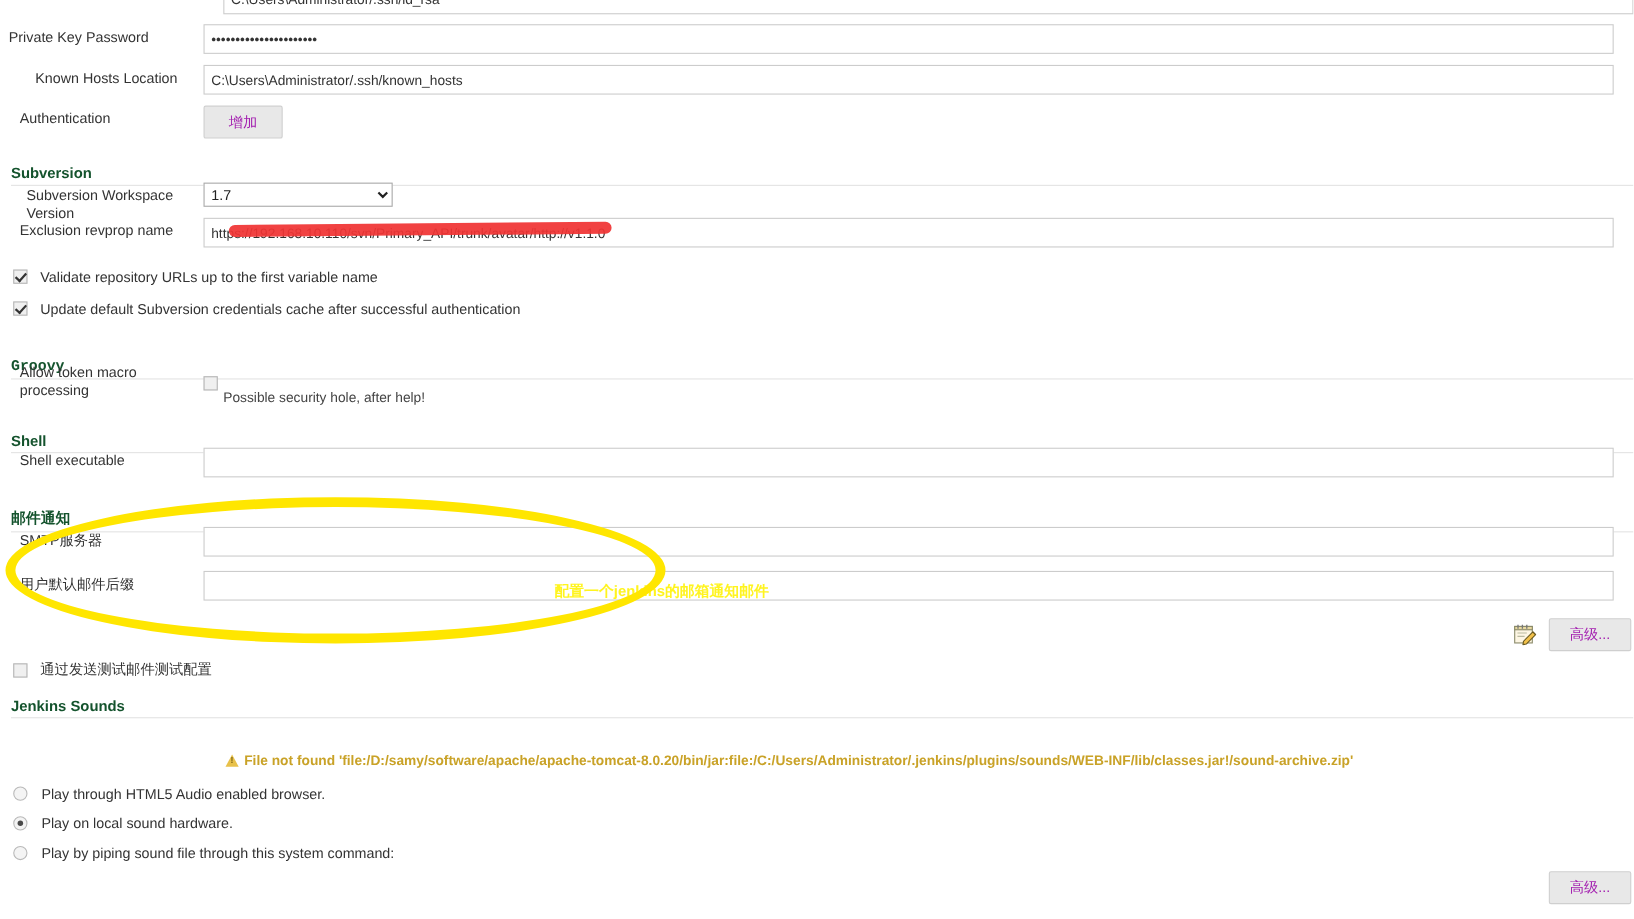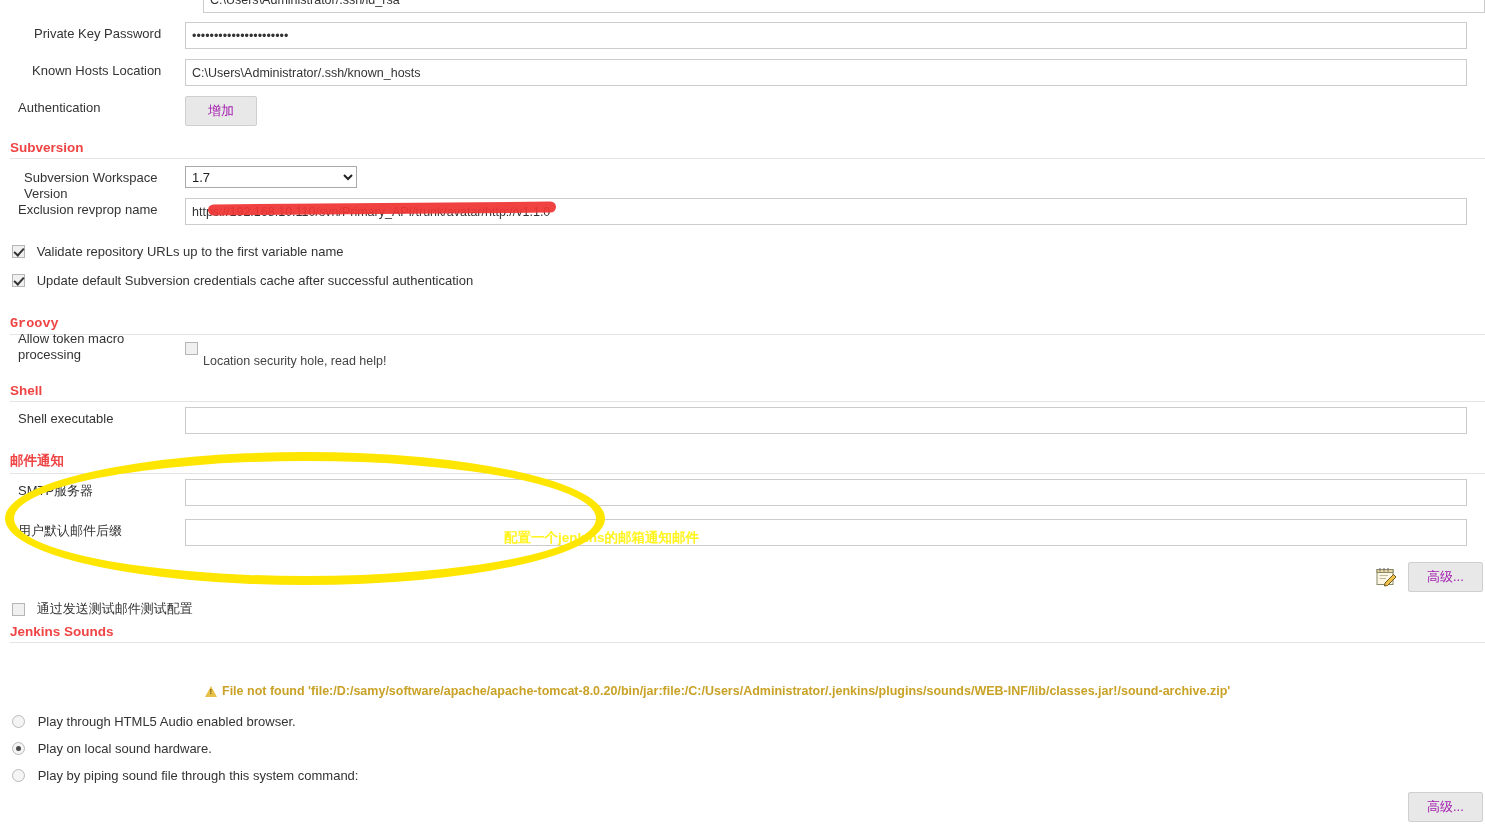--- a/index.html
+++ b/index.html
@@ -43,22 +43,23 @@
     height: 22px;
     border: 1px solid #a9a9a9;
     background: #fff;
     padding: 1px 2px;
     width: 172px;
   }
 
   .sect-head {
     font-weight: bold;
     font-size: 13.5px;
-    color: #ef4444;
+    color: #14532d;
     padding-bottom: 3px;
+    margin-top: 10px;
   }
   .hr { border-bottom: 1px solid #e3e3e3; width: 100%; }
 
   .btn-gray {
     font-family: "Liberation Sans", sans-serif;
     font-size: 13px;
     color: #a21caf;
     background: #e8e8e8;
     border: 1px solid #cfcfcf;
     border-radius: 2px;
@@ -174,21 +175,21 @@
 
 <div id="page">
 
   <div class="row" style="position:absolute; left:203px; top:-14px; width:1290px;">
     <div class="field" style="width:1282px;">
       <input class="txt" type="text" value="C:\Users\Administrator/.ssh/id_rsa" style="">
     </div>
   </div>
 
   <div class="row" style="position:absolute; left:0px; top:22px; width:1485px;">
-    <div class="lbl" style="width:185px; padding-left:34px;">Private Key Password</div>
+    <div class="lbl" style="width:185px; padding-left:8px;">Private Key Password</div>
     <div class="field" style="width:1282px;">
       <input class="txt" type="text" value="••••••••••••••••••••••" style="">
     </div>
   </div>
 
   <div class="row" style="position:absolute; left:0px; top:59px; width:1485px;">
     <div class="lbl" style="width:185px; padding-left:32px;">Known Hosts Location</div>
     <div class="field" style="width:1282px;">
       <input class="txt" type="text" value="C:\Users\Administrator/.ssh/known_hosts" style="">
     </div>
@@ -237,21 +238,21 @@
     <div class="hr"></div>
   </div>
 
   <div class="row" style="position:absolute; left:0px; top:327px; width:1485px;align-items:center;">
     <div class="lbl" style="width:185px; padding-left:18px;">Allow token macro processing</div>
     <div class="field" style="padding-top:4px;">
       <input class="cbx" type="checkbox" style="">
     </div>
   </div>
 
-  <div class="hint" style="position:absolute; left:203px; top:354px;">Location security hole, read help!</div>
+  <div class="hint" style="position:absolute; left:203px; top:354px;">Possible security hole, after help!</div>
 
   <div style="position:absolute; left:10px; top:383px; width:1475px;">
     <div class="sect-head">Shell</div>
     <div class="hr"></div>
   </div>
 
   <div class="row" style="position:absolute; left:0px; top:407px; width:1485px;">
     <div class="lbl" style="width:185px; padding-left:18px;">Shell executable</div>
     <div class="field" style="width:1282px;">
       <input class="txt" type="text" value="" style="">

